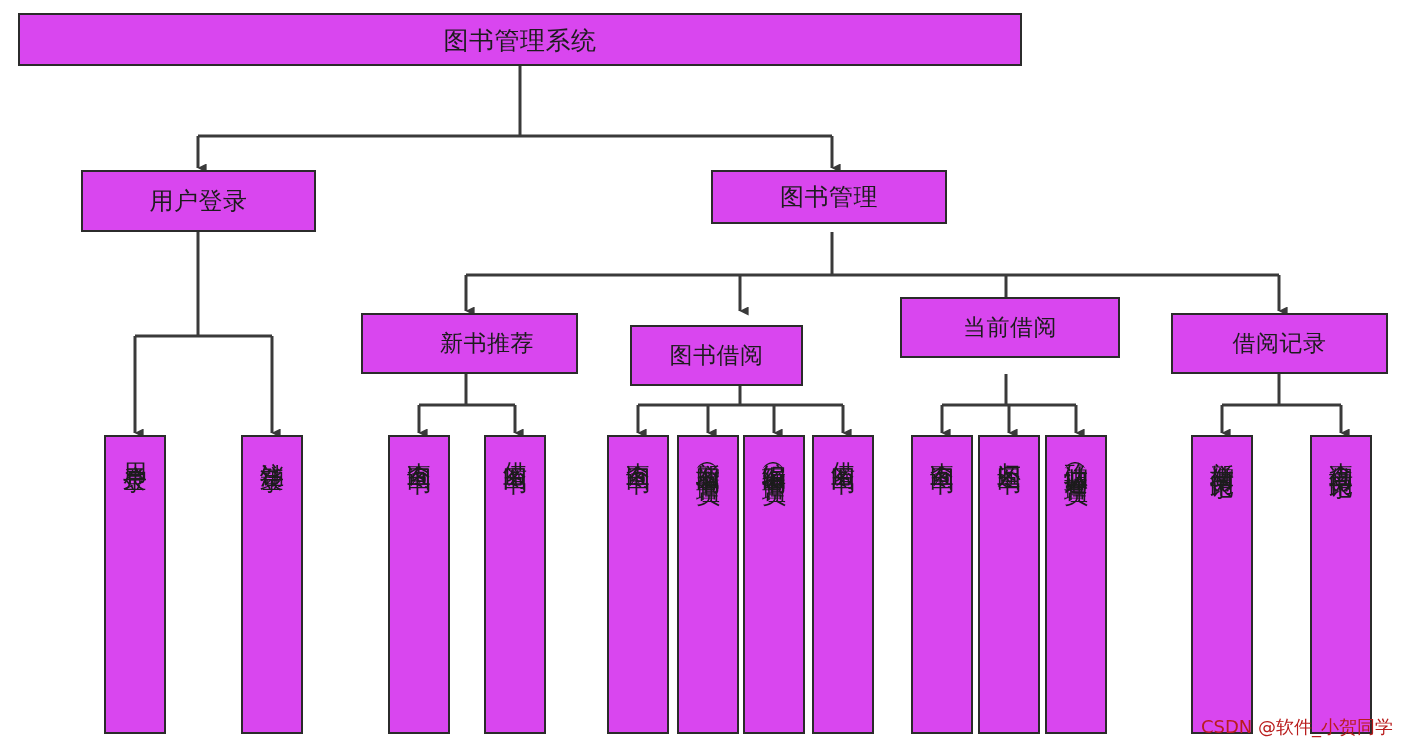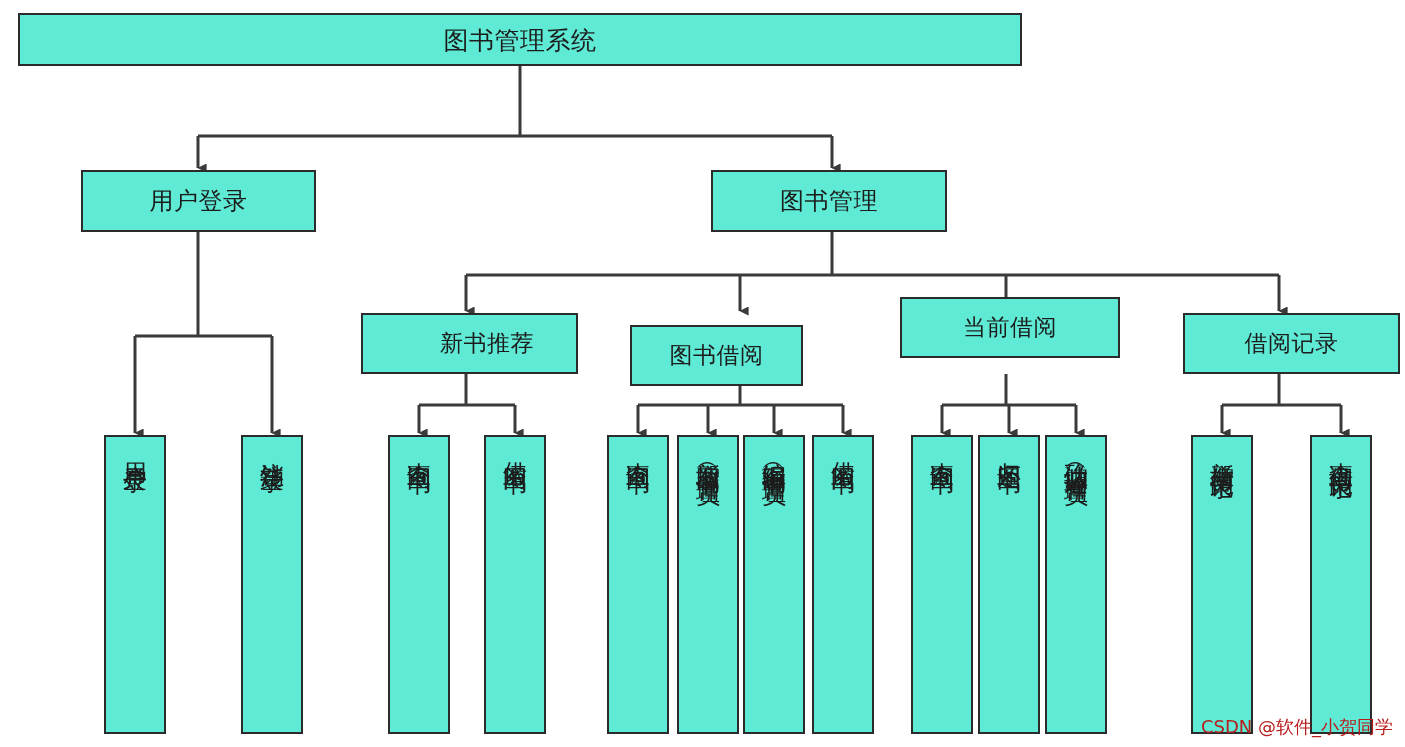--- a/index.html
+++ b/index.html
@@ -22,21 +22,21 @@
     position: absolute;
     left: 0;
     top: 0;
     width: 1405px;
     height: 747px;
     pointer-events: none;
   }
   .node {
     position: absolute;
     box-sizing: border-box;
-    background: #5eead4;
+    background: #d946ef;
     border: 2px solid #2b2b2b;
     display: flex;
     align-items: center;
     justify-content: center;
     z-index: 2;
   }
   .node-label {
     color: #1c1c1c;
     line-height: 1.12;
     text-align: center;
@@ -125,34 +125,34 @@
     </g>
   </svg>
 
   <div class="node root" style="left:18px; top:13px; width:1004px; height:53px;">
     <span class="node-label">图书管理系统</span>
   </div>
 
   <div class="node level2" style="left:81px; top:170px; width:235px; height:62px;">
     <span class="node-label">用户登录</span>
   </div>
-  <div class="node level2" style="left:711px; top:170px; width:236px; height:62px;">
+  <div class="node level2" style="left:711px; top:170px; width:236px; height:54px;">
     <span class="node-label">图书管理</span>
   </div>
 
   <div class="node level3" style="left:361px; top:313px; width:217px; height:61px;padding-left:35px;">
     <span class="node-label">新书推荐</span>
   </div>
   <div class="node level3" style="left:630px; top:325px; width:173px; height:61px;">
     <span class="node-label">图书借阅</span>
   </div>
   <div class="node level3" style="left:900px; top:297px; width:220px; height:61px;">
     <span class="node-label">当前借阅</span>
   </div>
-  <div class="node level3" style="left:1171px; top:313px; width:217px; height:61px;margin-left:12px;">
+  <div class="node level3" style="left:1171px; top:313px; width:217px; height:61px;">
     <span class="node-label">借阅记录</span>
   </div>
 
   <div class="node leaf" style="left:104px; top:435px; width:62px; height:299px;">
     <span class="node-label">用户登录</span>
   </div>
   <div class="node leaf" style="left:241px; top:435px; width:62px; height:299px;">
     <span class="node-label">注销登录</span>
   </div>
 

